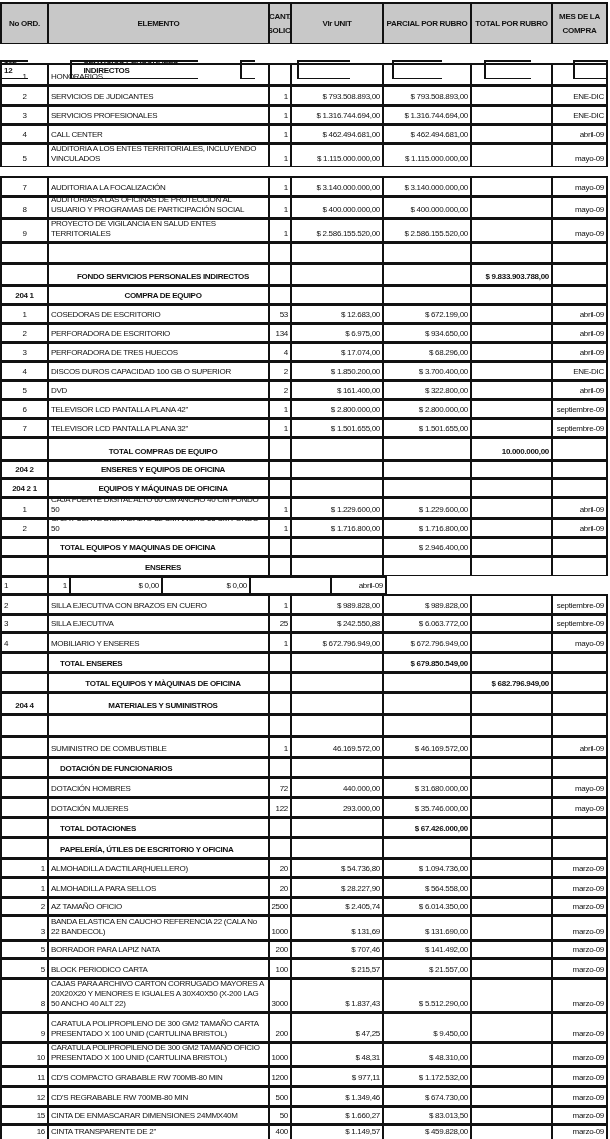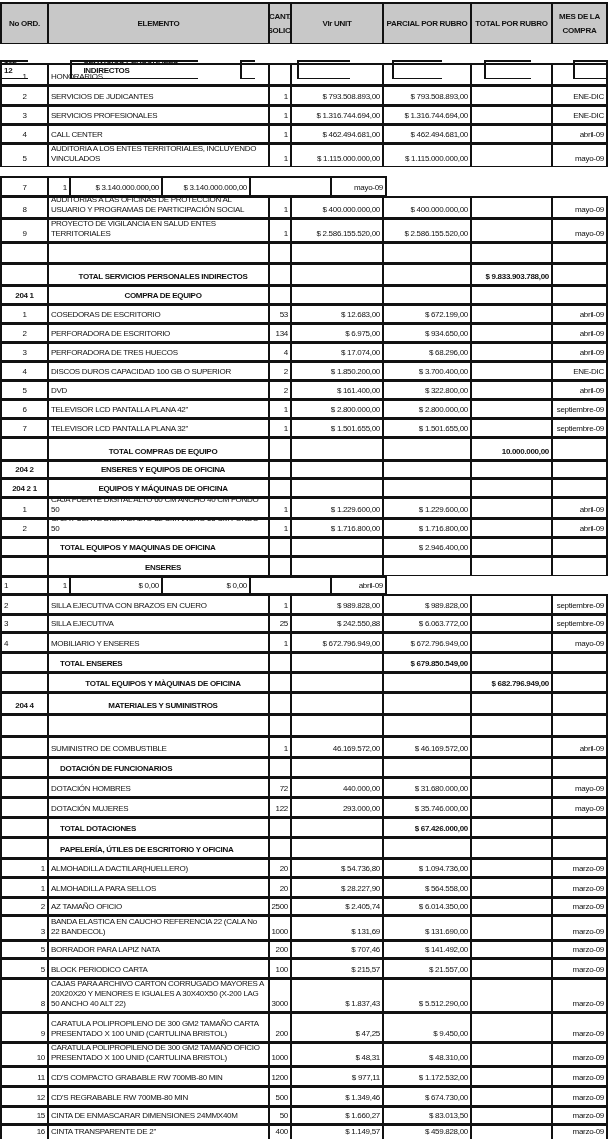--- a/index.html
+++ b/index.html
@@ -173,20 +173,23 @@
           <span></span>
         </div>
         <div class="cell c6">
           <span>mayo-09</span>
         </div>
       </div>
       <div class="row" style="top: 176px; height: 20px;">
         <div class="cell c0" style="font-weight: normal;">
           <span>7</span>
         </div>
+        <div class="cell c1">
+          <span>AUDITORIA A LA FOCALIZACIÓN</span>
+        </div>
         <div class="cell c2">
           <span>1</span>
         </div>
         <div class="cell c3">
           <span>$ 3.140.000.000,00</span>
         </div>
         <div class="cell c4">
           <span>$ 3.140.000.000,00</span>
         </div>
         <div class="cell c5">
@@ -263,21 +266,21 @@
         </div>
         <div class="cell c6">
           <span></span>
         </div>
       </div>
       <div class="row bold center" style="top: 263px; height: 22px;">
         <div class="cell c0 bold0">
           <span></span>
         </div>
         <div class="cell c1">
-          <span>TOTAL SERVICIOS PERSONALES INDIRECTOS</span>
+          <span>FONDO SERVICIOS PERSONALES INDIRECTOS</span>
         </div>
         <div class="cell c2">
           <span></span>
         </div>
         <div class="cell c3">
           <span></span>
         </div>
         <div class="cell c4">
           <span></span>
         </div>

